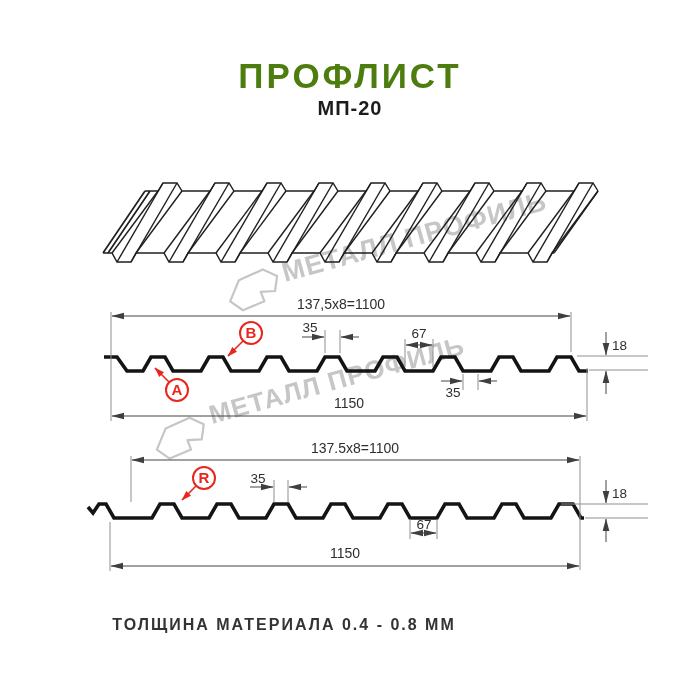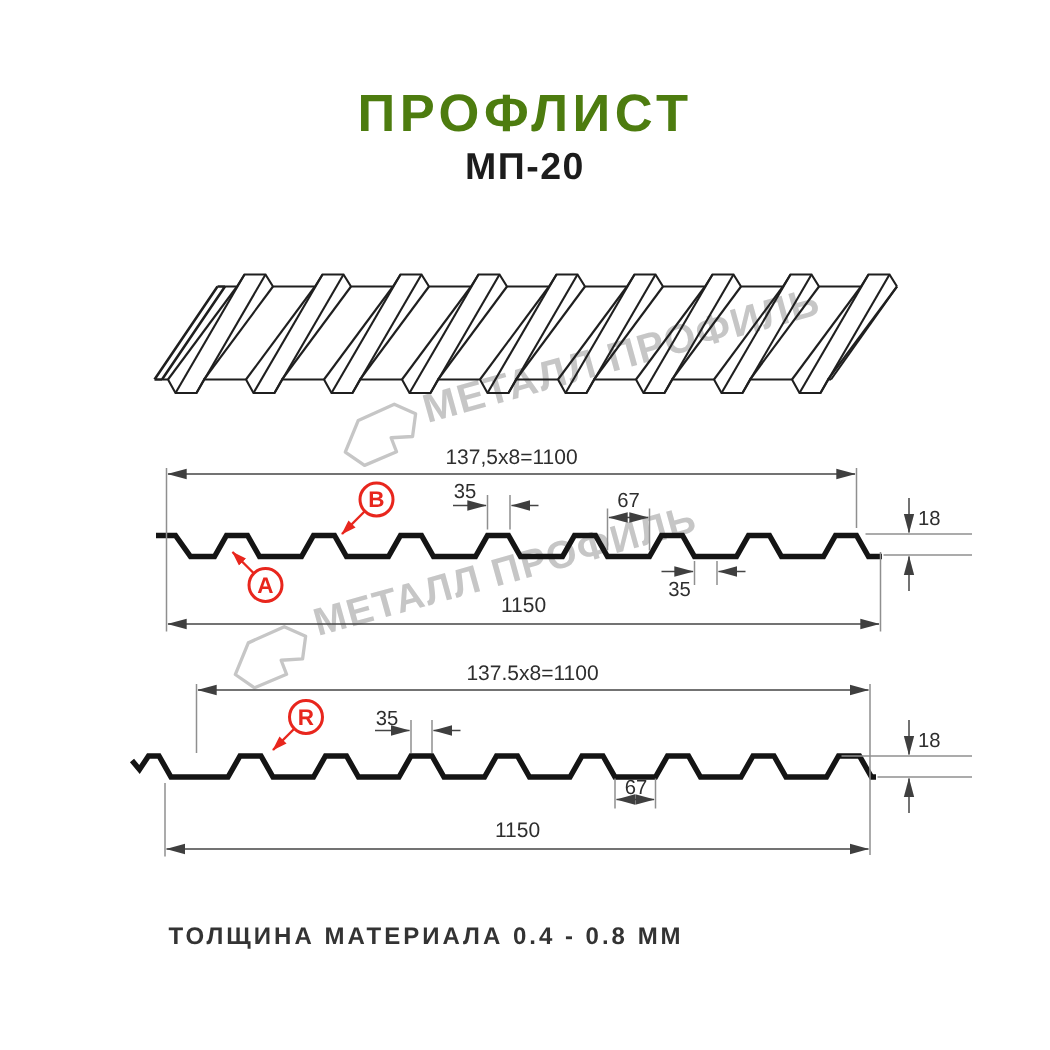--- a/index.html
+++ b/index.html
@@ -1,21 +1,21 @@
 <!DOCTYPE html>
 <html><head>
 <meta charset="utf-8">
 <style>
   html,body{margin:0;padding:0;background:#ffffff;}
   #stage{position:relative;width:700px;height:700px;background:#ffffff;overflow:hidden;
          font-family:"Liberation Sans",sans-serif;}
   .title{position:absolute;top:56px;left:0;width:700px;text-align:center;
          font-size:35px;font-weight:bold;letter-spacing:3px;color:#4d7c0f;}
   .subtitle{position:absolute;top:97px;left:0;width:700px;text-align:center;
-         font-size:25px;font-weight:bold;letter-spacing:1px;color:#1c1c1c;}
+         font-size:20px;font-weight:bold;letter-spacing:1px;color:#1c1c1c;}
   .footer{position:absolute;top:616px;left:0;width:568px;text-align:center;
          font-size:16px;font-weight:bold;letter-spacing:2px;color:#333333;}
   svg{position:absolute;top:0;left:0;}
   svg text{font-family:"Liberation Sans",sans-serif;}
   .profile{fill:none;stroke:#141414;stroke-width:3.6;stroke-linejoin:miter;}
   .sheet3d{fill:none;stroke:#1f1f1f;stroke-width:1.4;}
   #ribs3d line{stroke:#1f1f1f;stroke-width:1.4;}
   .ext{stroke:#8f8f8f;stroke-width:1;fill:none;}
   .dim{stroke:#454545;stroke-width:1;fill:none;}
   .dimtext{font-size:13.5px;fill:#2e2e2e;}

